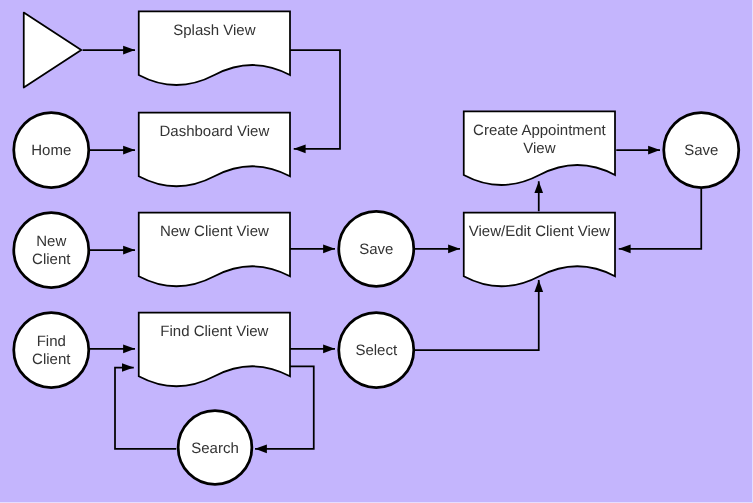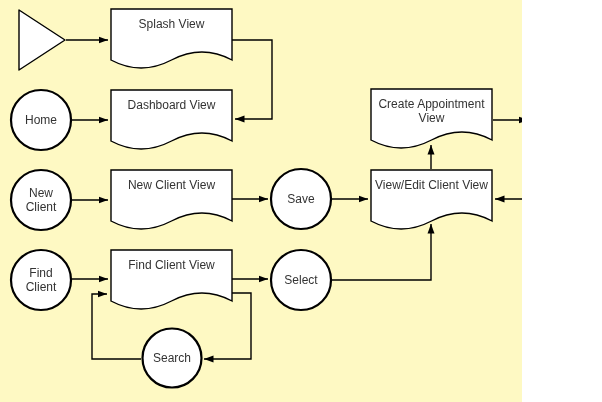--- a/index.html
+++ b/index.html
@@ -1,16 +1,16 @@
 <!DOCTYPE html>
 <html><head>
 <meta charset="utf-8">
 <style>
   html,body{margin:0;padding:0;background:#ffffff;}
-  #stage{position:relative;width:522px;height:402px;background:#fef9c3;overflow:hidden;}
+  #stage{position:relative;width:602px;height:402px;background:#c4b5fd;overflow:hidden;}
   svg{display:block;}
   text{font-family:"Liberation Sans",sans-serif;font-size:12px;fill:#333333;text-anchor:middle;}
   .shape{fill:#ffffff;stroke:#000000;}
   .doc{stroke-width:1.4;}
   .tri{stroke-width:1.4;stroke-linejoin:round;}
   .circ{stroke-width:2.2;}
   .edge{fill:none;stroke:#000000;stroke-width:1.4;marker-end:url(#arrow);}
 </style>
 </head>
 <body>

